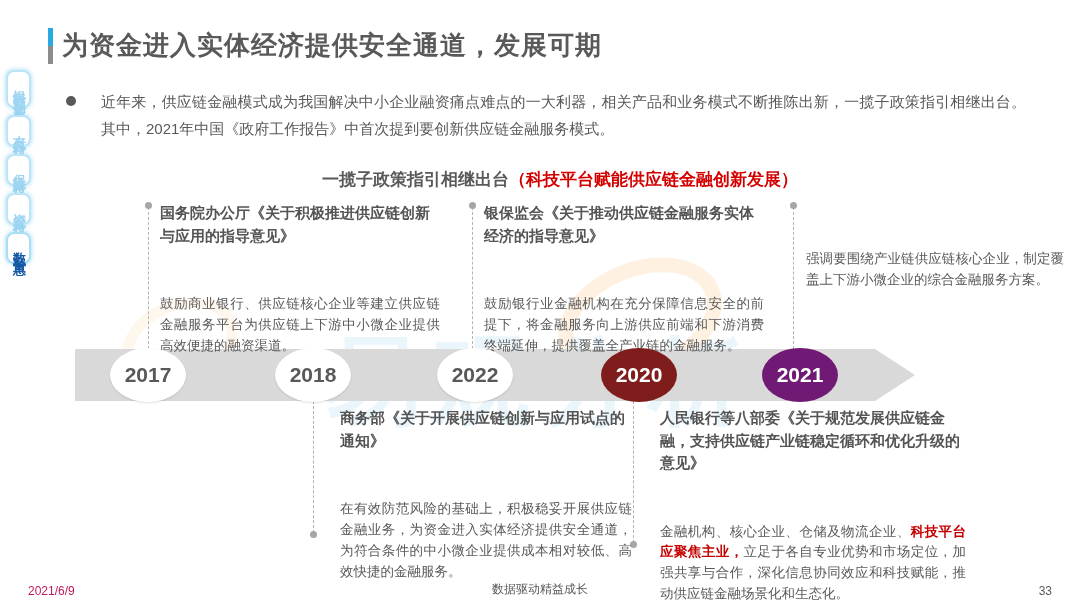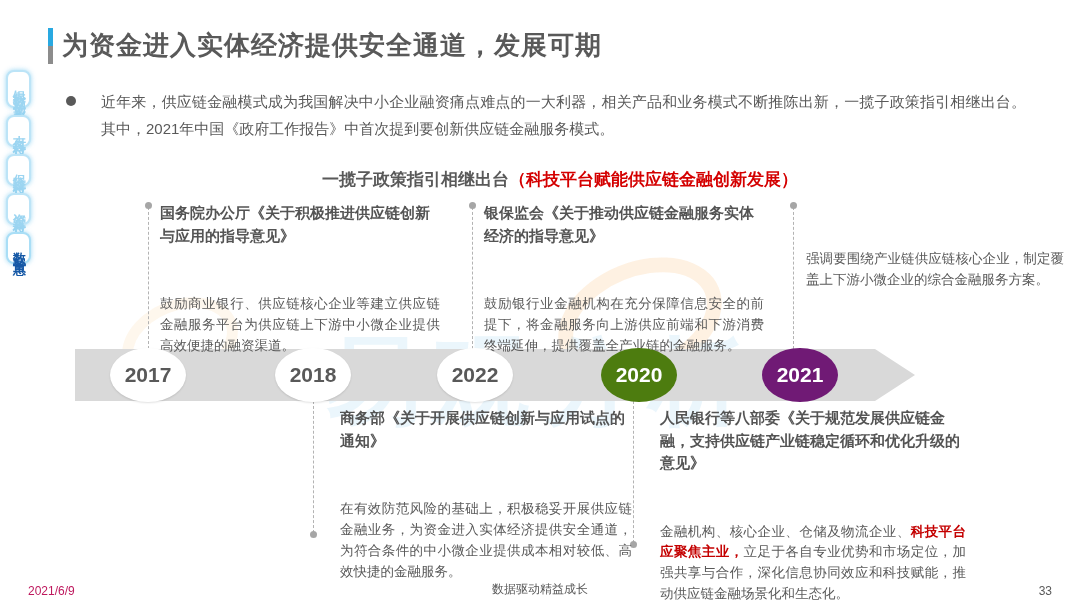--- a/index.html
+++ b/index.html
@@ -44,21 +44,21 @@
   .section-title .main { color:#595959; }
   .section-title .hl { color:#D40000;margin-top:24px; }
 
   
   .band { position:absolute; left:75px; top:349px; width:840px; height:52px; background:#D9D9D9;
           clip-path:polygon(0 0, 800px 0, 840px 26px, 800px 52px, 0 52px); z-index:1; }
   .year { position:absolute; top:348px; width:76px; height:54px; border-radius:50%;
           display:flex; align-items:center; justify-content:center;
           font-size:21px; font-weight:700; z-index:3; }
   .year-plain { background:#fff; color:#595959; box-shadow:0 1px 2px rgba(0,0,0,0.12); }
-  .year-blue  { background:#4d7c0f; color:#fff; }
+  .year-blue  { background:#7f1d1d; color:#fff; }
   .year-red   { background:#701a75; color:#fff; }
   .y2017 { left:110px; } .y2018 { left:275px; } .y2019 { left:437px; }
   .y2020 { left:601px; } .y2021 { left:762px; }
 
   
   .conn { position:absolute; width:0; border-left:1px dashed #B3B3B3; z-index:1; }
   .conn-dot { position:absolute; width:7px; height:7px; border-radius:50%; background:#A6A6A6; z-index:2; }
 
   
   .event { position:absolute; z-index:2; }

